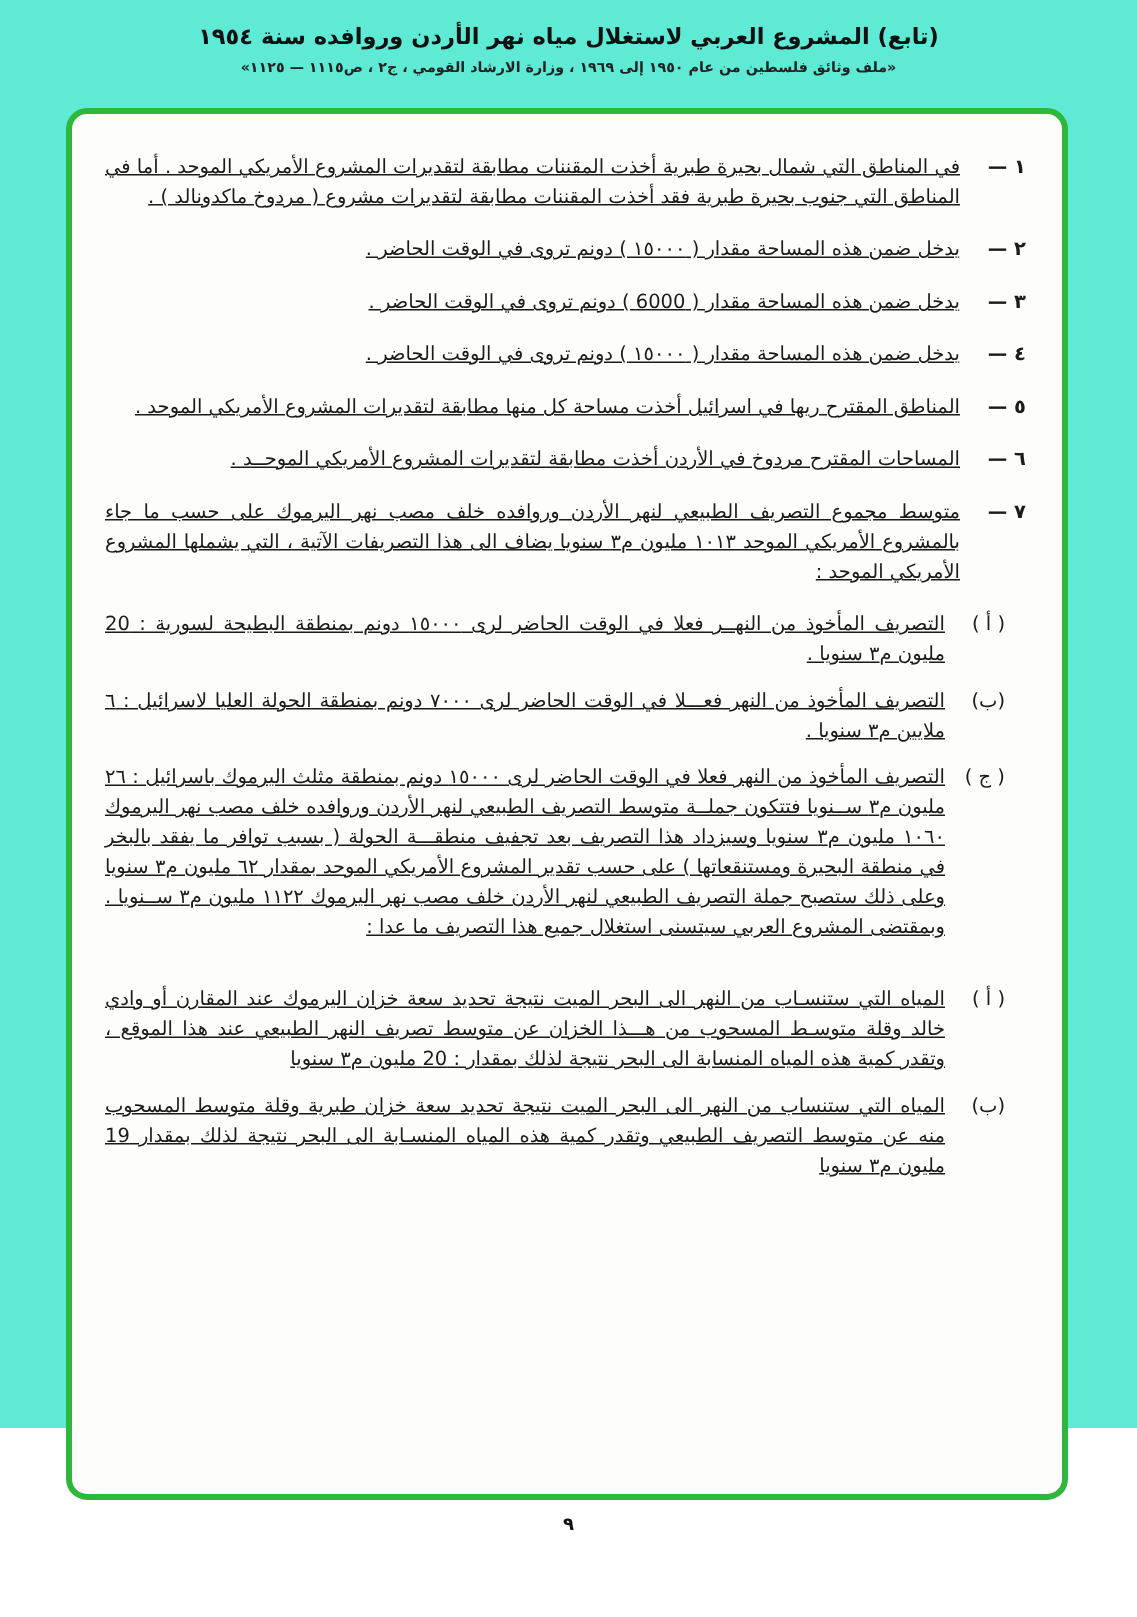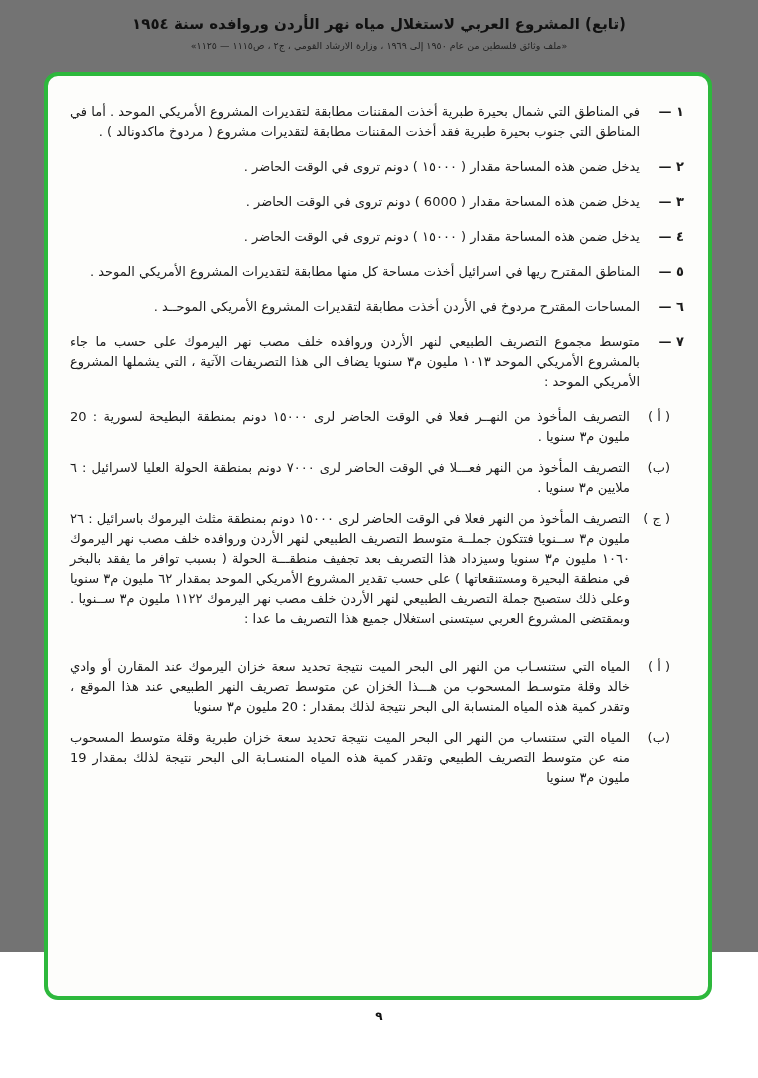--- a/index.html
+++ b/index.html
@@ -7,38 +7,38 @@
   body {
     width: 758px;
     height: 1078px;
     font-family: "DejaVu Sans", sans-serif;
     overflow: hidden;
   }
   .page {
     position: relative;
     width: 758px;
     height: 952px;
-    background: #737373;
+    background: #5eead4;
     display: flex;
     flex-direction: column;
     direction: rtl;
   }
   .header {
     text-align: center;
     padding-top: 15px;
   }
   .title {
     font-size: 15px;
     font-weight: bold;
     color: #111;
     letter-spacing: 0.2px;
   }
   .subtitle {
     font-size: 9.5px;
-    font-weight: normal;
+    font-weight: bold;
     color: #222;
     margin-top: 7px;
   }
   .green-box {
     border: 4px solid var(--green, #2db83c);
     border-radius: 14px;
     margin: 21px 46px 0 44px;
     padding: 26px 24px 18px 22px;
     min-height: 928px;
     background: #fdfdfb;
@@ -53,20 +53,21 @@
   }
   .block .marker {
     flex: 0 0 44px;
     white-space: nowrap;
     font-weight: bold;
   }
   .block .text {
     flex: 1;
     text-align: justify;
     text-align-last: right;
+    text-decoration: underline;
   }
   .block.level-1 { margin-right: 14px; margin-bottom: 11px; }
   .block.level-1 .marker { flex: 0 0 40px; font-weight: normal; }
   .block.gap-after { margin-bottom: 28px; }
   .footer {
     text-align: center;
     margin-top: 9px;
     font-size: 12px;
     font-weight: bold;
     color: #111;

